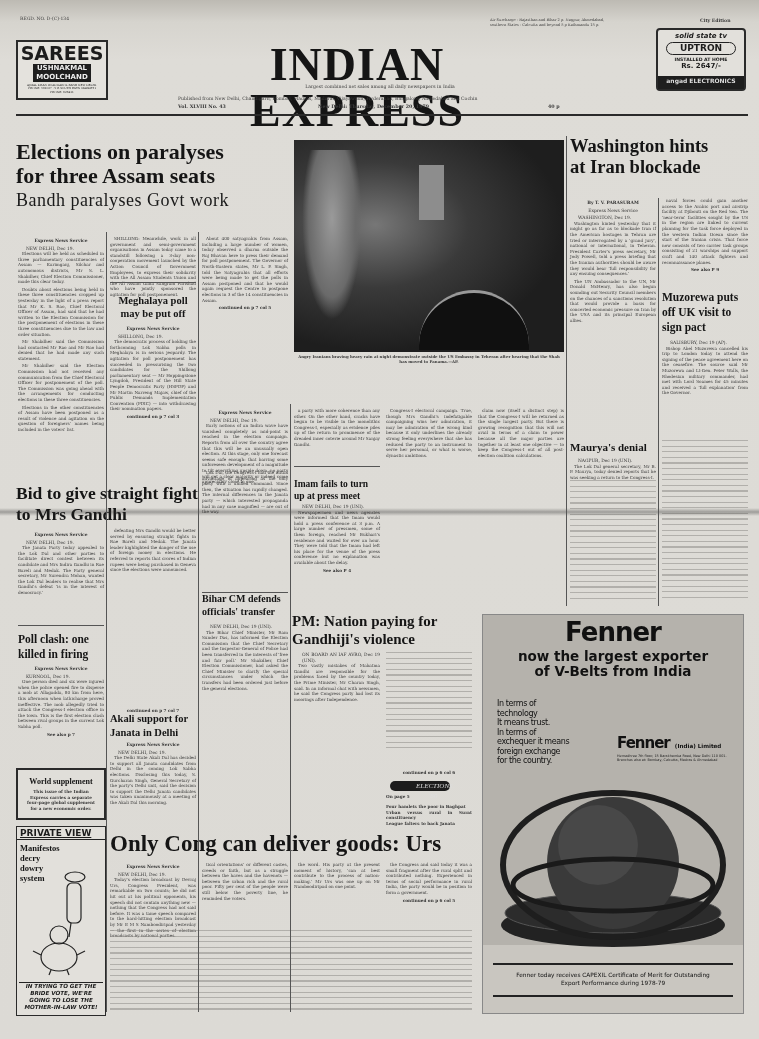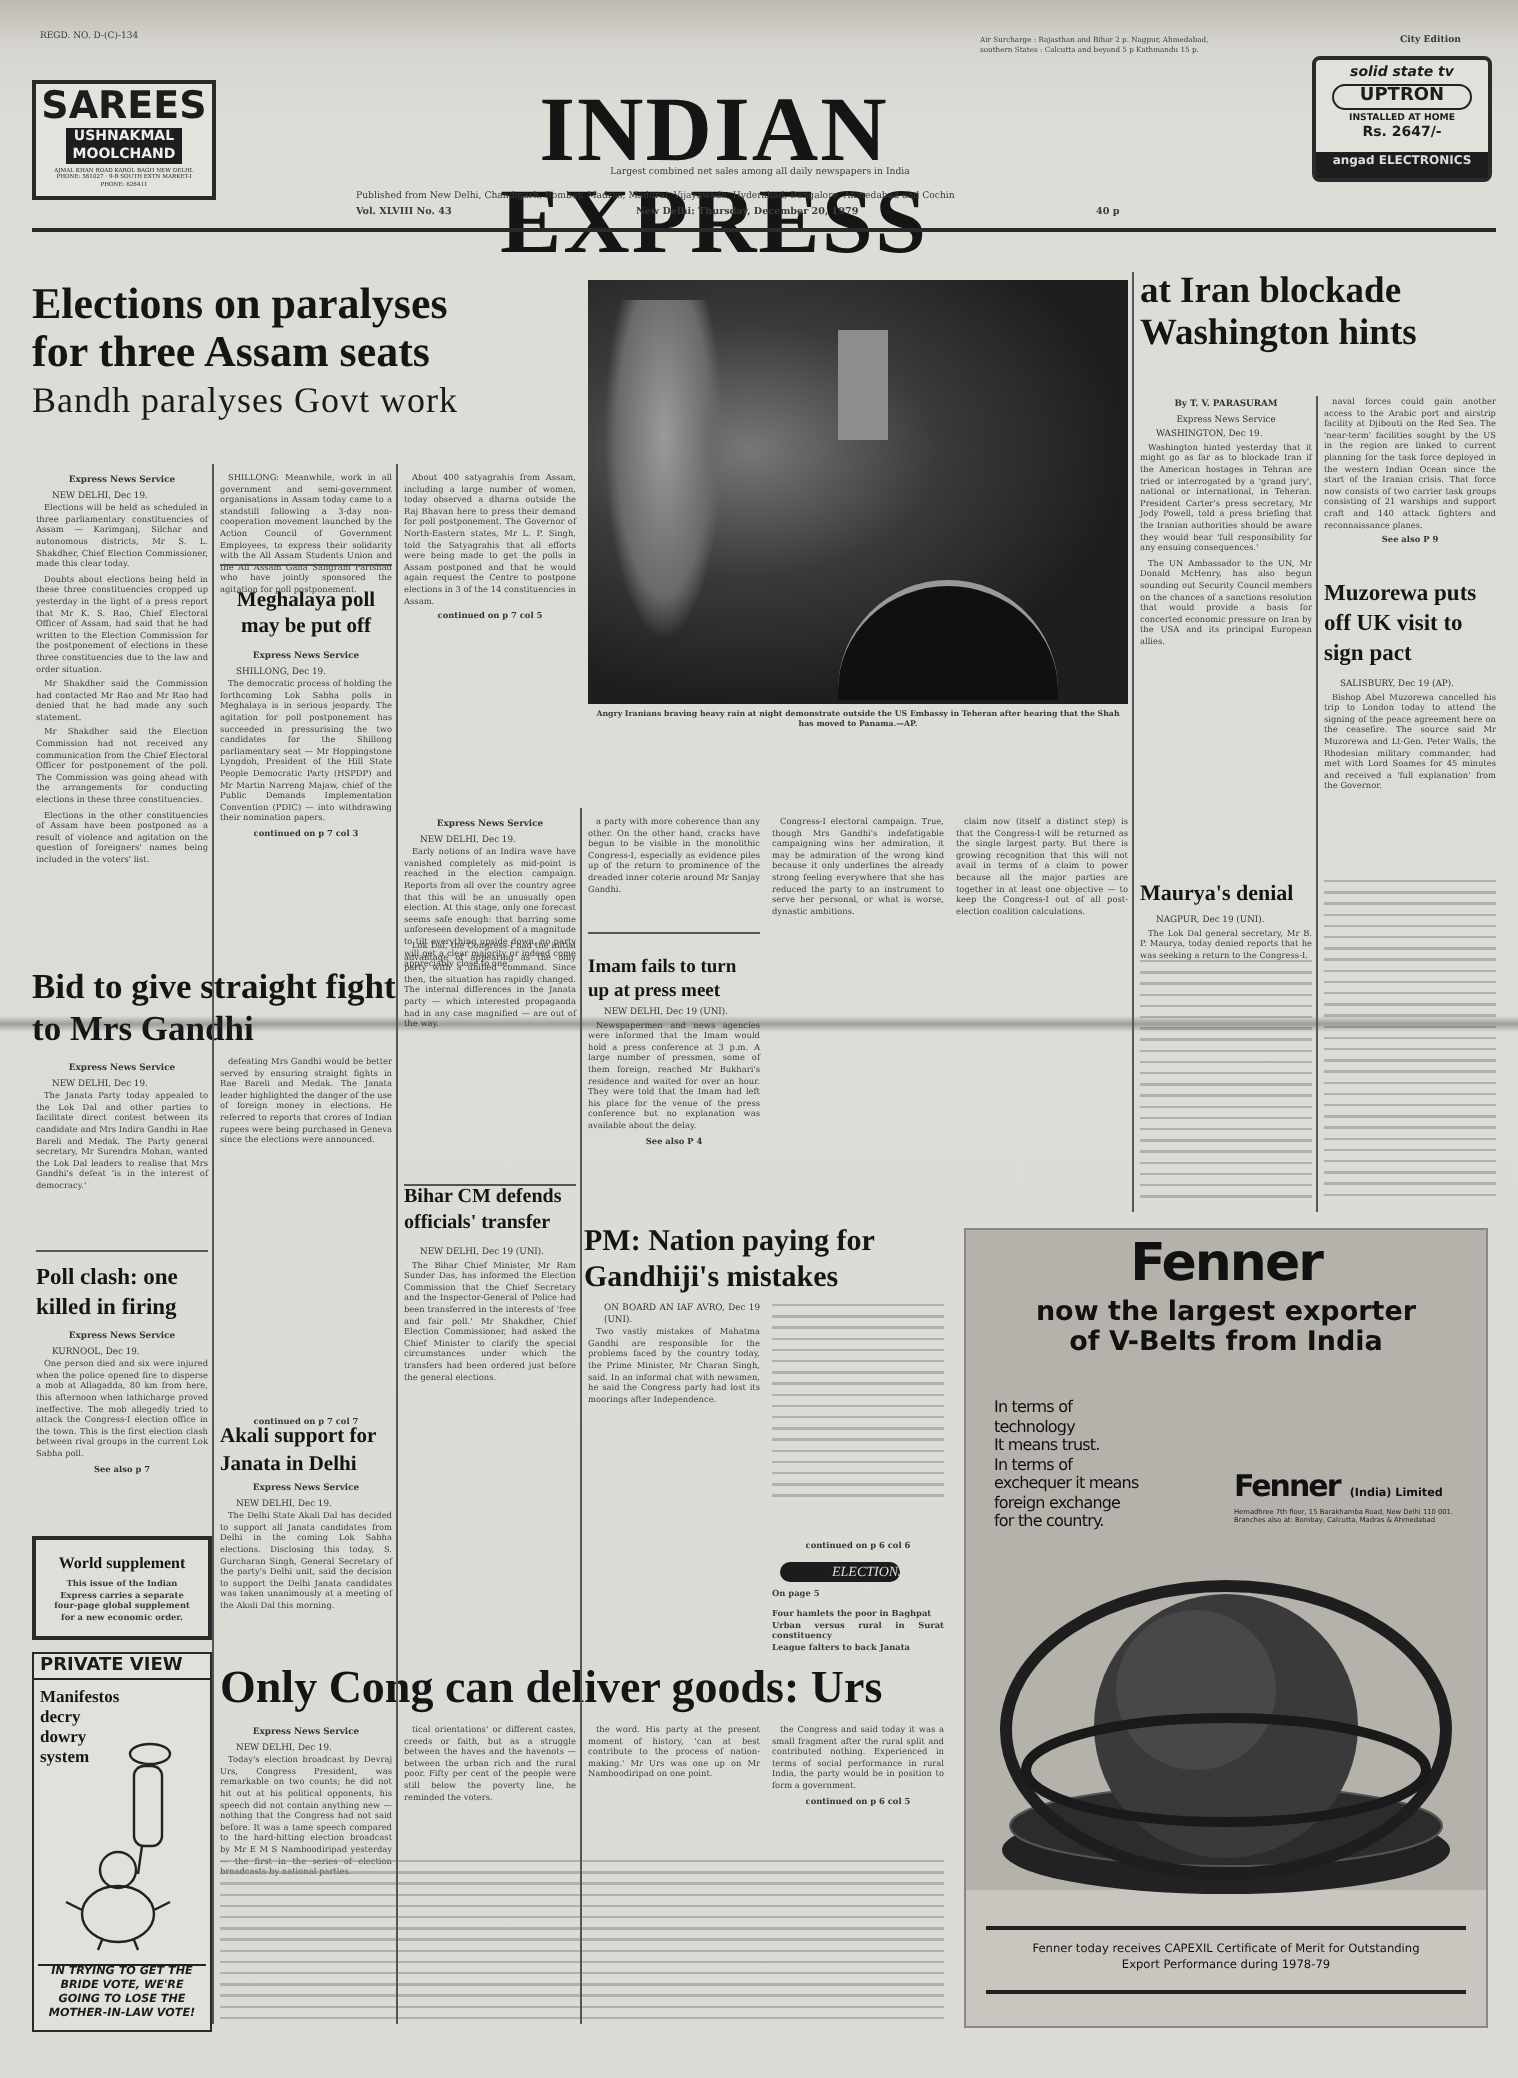--- a/index.html
+++ b/index.html
@@ -93,22 +93,22 @@
   </div>
 
   <div class="abs photo" style="left:294px;top:140px;width:270px;height:212px;">
     <div style="position:absolute;left:8px;top:10px;width:60px;height:170px;background:radial-gradient(ellipse at 50% 40%,#9a9a9a 0%,#6a6a6a 55%,transparent 70%);"></div>
     <div style="position:absolute;left:125px;top:150px;width:110px;height:60px;border-radius:55px 55px 0 0;background:#101010;border-top:3px solid #999;"></div>
     <div style="position:absolute;left:125px;top:25px;width:25px;height:55px;background:#8d8d8d;"></div>
   </div>
   <div class="abs txt" style="left:296px;top:355px;width:266px;font-size:3.9px;line-height:4.8px;text-align:center;font-weight:bold;">Angry Iranians braving heavy rain at night demonstrate outside the US Embassy in Teheran after hearing that the Shah has moved to Panama.—AP.</div>
 
   <div class="abs hl" style="left:570px;top:136px;width:180px;font-size:18.5px;line-height:21px;">
+    <div>Washington hints</div>
     <div>at Iran blockade</div>
-    <div>Washington hints</div>
   </div>
   <div class="abs txt" style="left:570px;top:198px;width:86px;">
     <div class="byline">By T. V. PARASURAM</div>
     <div class="byline" style="font-weight:normal;">Express News Service</div>
     <div class="dateline">WASHINGTON, Dec 19.</div>
     <p>Washington hinted yesterday that it might go as far as to blockade Iran if the American hostages in Tehran are tried or interrogated by a 'grand jury', national or international, in Teheran. President Carter's press secretary, Mr Jody Powell, told a press briefing that the Iranian authorities should be aware they would bear 'full responsibility for any ensuing consequences.'</p>
     <p>The UN Ambassador to the UN, Mr Donald McHenry, has also begun sounding out Security Council members on the chances of a sanctions resolution that would provide a basis for concerted economic pressure on Iran by the USA and its principal European allies.</p>
   </div>
   <div class="abs txt" style="left:662px;top:198px;width:86px;">
     <p>naval forces could gain another access to the Arabic port and airstrip facility at Djibouti on the Red Sea. The 'near-term' facilities sought by the US in the region are linked to current planning for the task force deployed in the western Indian Ocean since the start of the Iranian crisis. That force now consists of two carrier task groups consisting of 21 warships and support craft and 140 attack fighters and reconnaissance planes.</p>
@@ -178,21 +178,21 @@
 
   <div class="thin" style="left:202px;top:592px;width:86px;height:1px;"></div>
   <div class="abs hl" style="left:202px;top:592px;width:90px;font-size:10px;line-height:13px;">Bihar CM defends officials' transfer</div>
   <div class="abs txt" style="left:202px;top:624px;width:86px;">
     <div class="dateline">NEW DELHI, Dec 19 (UNI).</div>
     <p>The Bihar Chief Minister, Mr Ram Sunder Das, has informed the Election Commission that the Chief Secretary and the Inspector-General of Police had been transferred in the interests of 'free and fair poll.' Mr Shakdher, Chief Election Commissioner, had asked the Chief Minister to clarify the special circumstances under which the transfers had been ordered just before the general elections.</p>
   </div>
 
   <div class="abs hl" style="left:292px;top:612px;width:160px;font-size:15px;line-height:18px;">
     <div>PM: Nation paying for</div>
-    <div>Gandhiji's mistakes</div>
+    <div>Gandhiji's violence</div>
   </div>
   <div class="abs txt" style="left:294px;top:652px;width:86px;">
     <div class="dateline">ON BOARD AN IAF AVRO, Dec 19 (UNI).</div>
     <p>Two vastly mistakes of Mahatma Gandhi are responsible for the problems faced by the country today, the Prime Minister, Mr Charan Singh, said. In an informal chat with newsmen, he said the Congress party had lost its moorings after Independence.</p>
   </div>
   <div class="abs txt fill" style="left:386px;top:652px;width:86px;height:100px;"></div>
   <div class="abs cont" style="left:386px;top:768px;width:86px;">continued on p 6 col 6</div>
 
   <div class="abs" style="left:390px;top:781px;width:60px;height:10px;background:#1c1c1c;border-radius:5px;color:#ddd;font-family:'Liberation Serif',serif;font-style:italic;font-size:7px;text-align:center;line-height:10px;padding-left:26px;">ELECTIONS '80</div>
   <div class="abs txt" style="left:386px;top:794px;width:86px;font-weight:bold;">On page 5</div>
@@ -209,21 +209,21 @@
     <p>The Delhi State Akali Dal has decided to support all Janata candidates from Delhi in the coming Lok Sabha elections. Disclosing this today, S. Gurcharan Singh, General Secretary of the party's Delhi unit, said the decision to support the Delhi Janata candidates was taken unanimously at a meeting of the Akali Dal this morning.</p>
   </div>
   <div class="abs cont" style="left:110px;top:706px;width:86px;">continued on p 7 col 7</div>
 
   <div class="abs box" style="left:16px;top:768px;width:90px;height:52px;background:#e0ded9;">
     <div class="hl" style="font-size:8px;text-align:center;margin-top:8px;">World supplement</div>
     <div class="txt" style="text-align:center;padding:3px 6px;font-weight:bold;">This issue of the Indian Express carries a separate four-page global supplement for a new economic order.</div>
   </div>
 
   <div class="abs" style="left:16px;top:826px;width:90px;height:190px;border:1.5px solid #2a2a2a;background:#e2e0db;">
-    <div style="font-family:'DejaVu Sans',sans-serif;font-weight:bold;font-size:9px;padding:1px 3px;border-bottom:1.5px solid #222;">PRIVATE VIEW</div>
+    <div style="font-family:'DejaVu Sans',sans-serif;font-weight:bold;font-size:9px;padding:1px 3px;border-bottom:1.5px solid #222;text-decoration:underline;">PRIVATE VIEW</div>
     <div class="hl" style="font-size:8.5px;line-height:10px;width:48px;padding:3px;">Manifestos decry dowry system</div>
     <svg width="86" height="110" viewBox="0 0 86 110" style="position:absolute;left:2px;top:40px;">
       <ellipse cx="56" cy="10" rx="10" ry="5" fill="none" stroke="#222" stroke-width="1.2"></ellipse>
       <rect x="48" y="16" width="14" height="40" rx="5" fill="none" stroke="#222" stroke-width="1.2"></rect>
       <line x1="52" y1="56" x2="50" y2="70" stroke="#222" stroke-width="1.2"></line>
       <circle cx="40" cy="68" r="9" fill="none" stroke="#222" stroke-width="1.2"></circle>
       <ellipse cx="40" cy="90" rx="18" ry="14" fill="none" stroke="#222" stroke-width="1.2"></ellipse>
       <line x1="22" y1="88" x2="14" y2="84" stroke="#222" stroke-width="1.2"></line>
       <line x1="58" y1="88" x2="66" y2="84" stroke="#222" stroke-width="1.2"></line>
       <line x1="32" y1="103" x2="30" y2="108" stroke="#222" stroke-width="1.2"></line>

